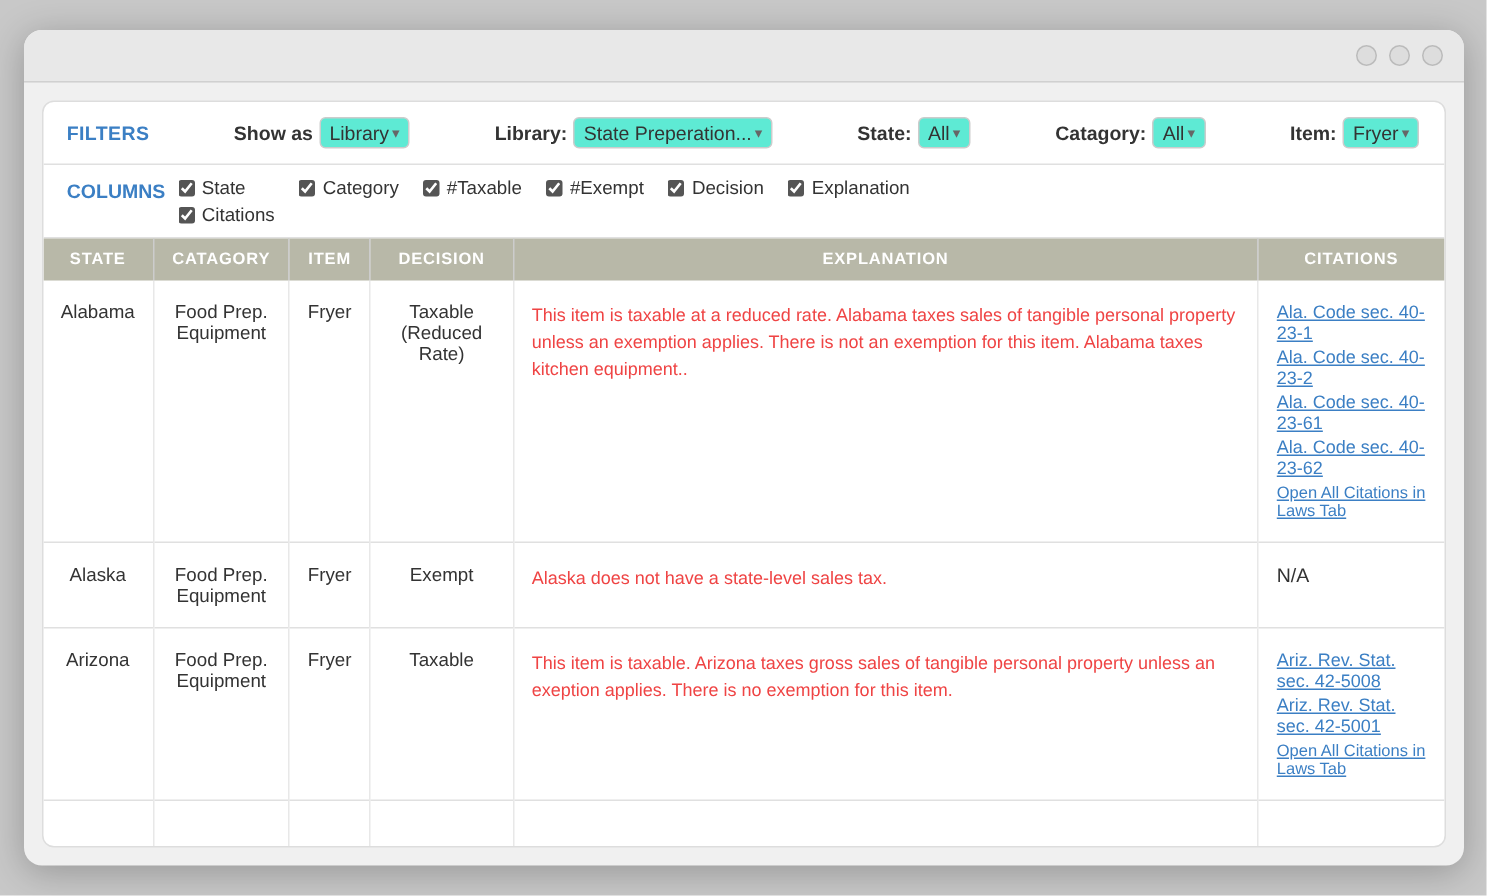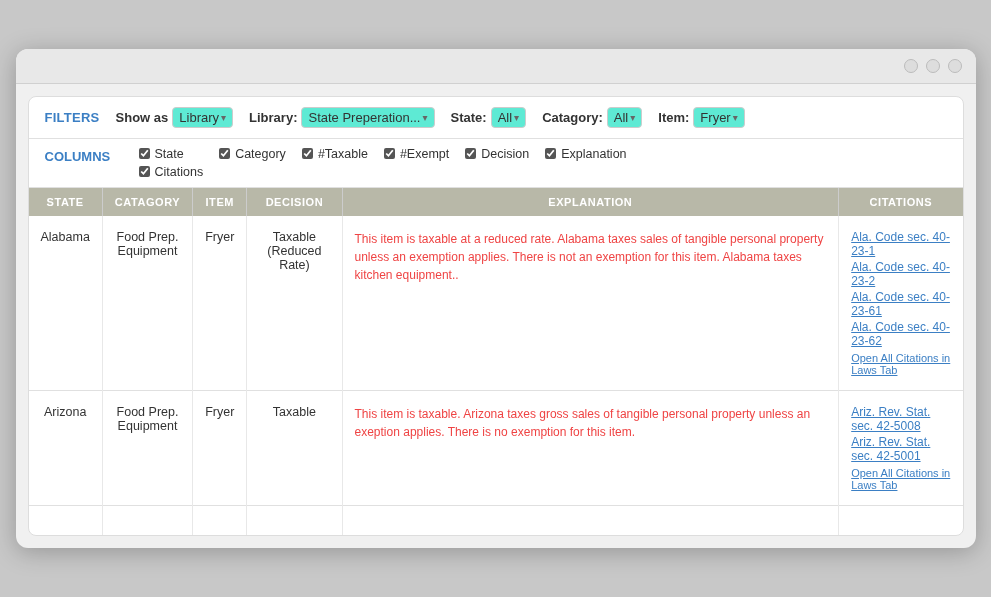--- a/index.html
+++ b/index.html
@@ -53,20 +53,21 @@
     }
 
     
     .filters-bar {
       display: flex;
       align-items: center;
       padding: 10px 16px;
       border-bottom: 1px solid #e0e0e0;
       gap: 16px;
       flex-wrap: wrap;
+      justify-content: space-between;
     }
 
     .filters-label {
       color: #3b7fc4;
       font-weight: 700;
       font-size: 13px;
       letter-spacing: 0.02em;
     }
 
     .filter-item {
@@ -98,21 +99,21 @@
       font-size: 10px;
       color: #666;
     }
 
     
     .columns-bar {
       display: flex;
       align-items: flex-start;
       padding: 8px 16px;
       border-bottom: 1px solid #e0e0e0;
-      gap: 24px;
+      gap: 4px;
     }
 
     .columns-label {
       color: #3b7fc4;
       font-weight: 700;
       font-size: 13px;
       margin-top: 2px;
       min-width: 70px;
     }
 
@@ -349,20 +350,30 @@
           <td class="explanation-col">This item is taxable at a reduced rate. Alabama taxes sales of tangible personal property unless an exemption applies. There is not an exemption for this item. Alabama taxes kitchen equipment..</td>
           <td>
             <a class="citation-link">Ala. Code sec. 40-23-1</a>
             <a class="citation-link">Ala. Code sec. 40-23-2</a>
             <a class="citation-link">Ala. Code sec. 40-23-61</a>
             <a class="citation-link">Ala. Code sec. 40-23-62</a>
             <a class="open-all-link">Open All Citations in Laws Tab</a>
           </td>
         </tr>
 
+        <tr>
+          <td>Alaska</td>
+          <td>Food Prep.<br>Equipment</td>
+          <td>Fryer</td>
+          <td>Exempt</td>
+          <td class="explanation-col">Alaska does not have a state-level sales tax.</td>
+          <td>
+            <span class="na-text">N/A</span>
+          </td>
+        </tr>
 
         <tr>
           <td>Arizona</td>
           <td>Food Prep.<br>Equipment</td>
           <td>Fryer</td>
           <td>Taxable</td>
           <td class="explanation-col">This item is taxable. Arizona taxes gross sales of tangible personal property unless an exeption applies. There is no exemption for this item.</td>
           <td>
             <a class="citation-link">Ariz. Rev. Stat. sec. 42-5008</a>
             <a class="citation-link">Ariz. Rev. Stat. sec. 42-5001</a>

